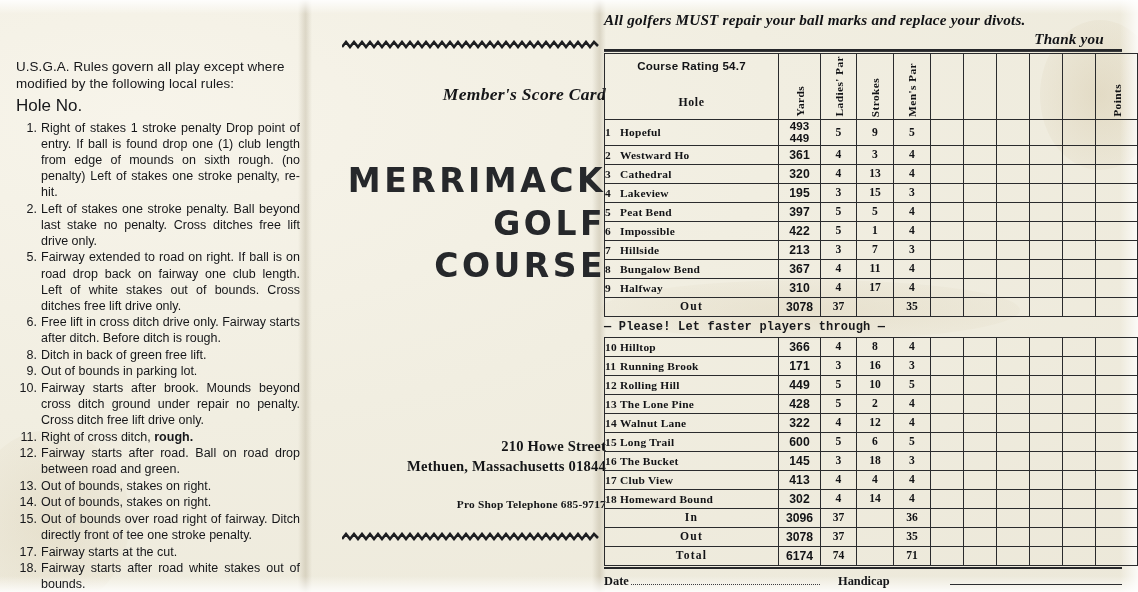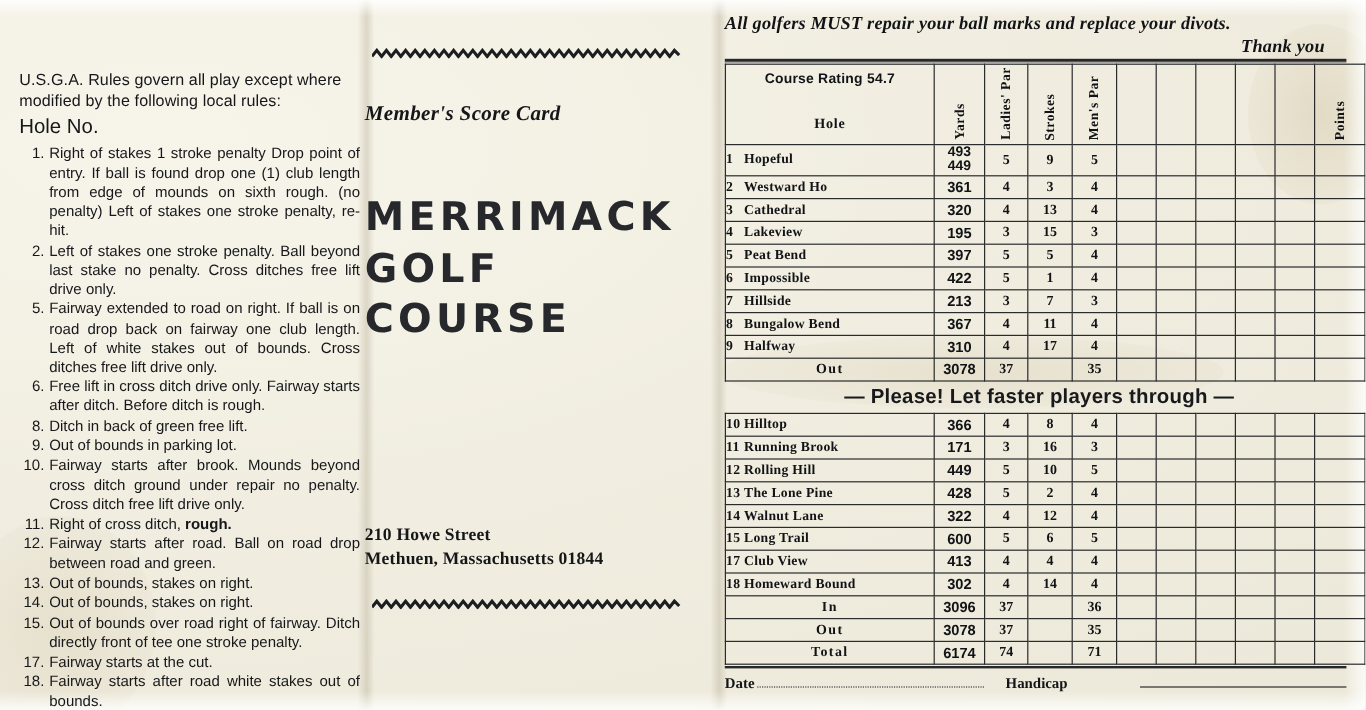--- a/index.html
+++ b/index.html
@@ -92,25 +92,25 @@
   #rules-footer {
     font-size: 12.8px;
     line-height: 1.28;
     margin-top: 1px;
     letter-spacing: 0.2px;
   }
 
   
   #center-panel {
     position: absolute;
-    left: 304px;
+    left: 336px;
     top: 0;
     width: 270px;
     height: 488px;
-    text-align: left;
+    text-align: right;
     color: #151618;
   }
   .zigzag {
     width: 258px;
     height: 9px;
     margin: 0 auto;
     overflow: hidden;
   }
   .zigzag svg { display: block; }
   #members-line {
@@ -242,24 +242,24 @@
     min-width: 15px;
   }
   td.num { text-align: center; font-size: 11.6px; }
   td.yards { text-align: center; font-size: 12.2px; font-family: "Liberation Sans", sans-serif; font-weight: 400; }
   tr.dbl td { height: 26px; }
   tr.dbl td.yards { line-height: 1.02; font-size: 11.6px; padding-bottom: 1px; }
   td.total-label { text-align: center; letter-spacing: 1.2px; font-size: 11.6px; padding-left: 0; }
   td.blank { }
 
   #divider-plea {
-    text-align: center;
-    font-family: Liberation Sans, sans-serif;
-    font-weight: 700;
-    font-size: 17px;
+    text-align: left;
+    font-family: Liberation Mono, monospace;
+    font-weight: 700;
+    font-size: 12px;
     letter-spacing: 0.2px;
     padding: 3px 0 3px 0;
     color: #18191c;
   }
   .topline-thick {
     border-top: 2.5px solid #26272a;
     width: 518px;
   }
   .topline-thin {
     border-top: 1px solid #3a3b3e;
@@ -380,20 +380,21 @@
       </svg>
     </div>
 
     <div id="members-line">Member's Score Card</div>
     <div id="course-name-1">MERRIMACK</div>
     <div id="course-name-2">GOLF COURSE</div>
 
     <div style="margin-top:150px;">
       <div id="addr-1">210 Howe Street</div>
       <div id="addr-2">Methuen, Massachusetts 01844</div>
+      <div id="phone">Pro Shop Telephone 685-9717</div>
     </div>
 
     <div class="zigzag" id="center-bottom-zig">
       <svg width="258" height="9" viewBox="0 0 258 9" preserveAspectRatio="none" aria-hidden="true">
         <path d="M0 7 L4 2 L8 7 L12 2 L16 7 L20 2 L24 7 L28 2 L32 7 L36 2 L40 7 L44 2 L48 7 L52 2 L56 7 L60 2 L64 7 L68 2 L72 7 L76 2 L80 7 L84 2 L88 7 L92 2 L96 7 L100 2 L104 7 L108 2 L112 7 L116 2 L120 7 L124 2 L128 7 L132 2 L136 7 L140 2 L144 7 L148 2 L152 7 L156 2 L160 7 L164 2 L168 7 L172 2 L176 7 L180 2 L184 7 L188 2 L192 7 L196 2 L200 7 L204 2 L208 7 L212 2 L216 7 L220 2 L224 7 L228 2 L232 7 L236 2 L240 7 L244 2 L248 7 L252 2 L256 6" fill="none" stroke="#1d1e21" stroke-width="2.6" stroke-linejoin="miter"></path>
       </svg>
     </div>
   </div>
 
   <div id="score-panel">
@@ -662,20 +663,33 @@
             <td class="num">6</td>
             <td class="num">5</td>
             <td class="blank"></td>
             <td class="blank"></td>
             <td class="blank"></td>
             <td class="blank"></td>
             <td class="blank"></td>
             <td class="blank"></td>
           </tr>
           <tr>
+            <td class="hole-name"><span class="hn-num">16</span>The Bucket</td>
+            <td class="yards">145</td>
+            <td class="num">3</td>
+            <td class="num">18</td>
+            <td class="num">3</td>
+            <td class="blank"></td>
+            <td class="blank"></td>
+            <td class="blank"></td>
+            <td class="blank"></td>
+            <td class="blank"></td>
+            <td class="blank"></td>
+          </tr>
+          <tr>
             <td class="hole-name"><span class="hn-num">17</span>Club View</td>
             <td class="yards">413</td>
             <td class="num">4</td>
             <td class="num">4</td>
             <td class="num">4</td>
             <td class="blank"></td>
             <td class="blank"></td>
             <td class="blank"></td>
             <td class="blank"></td>
             <td class="blank"></td>

